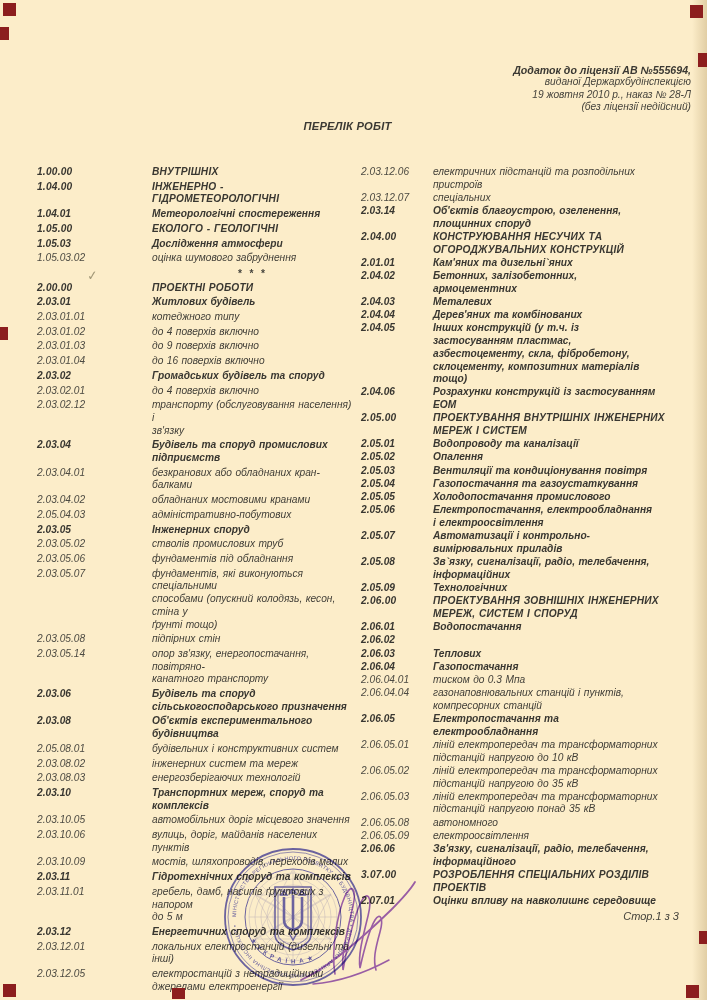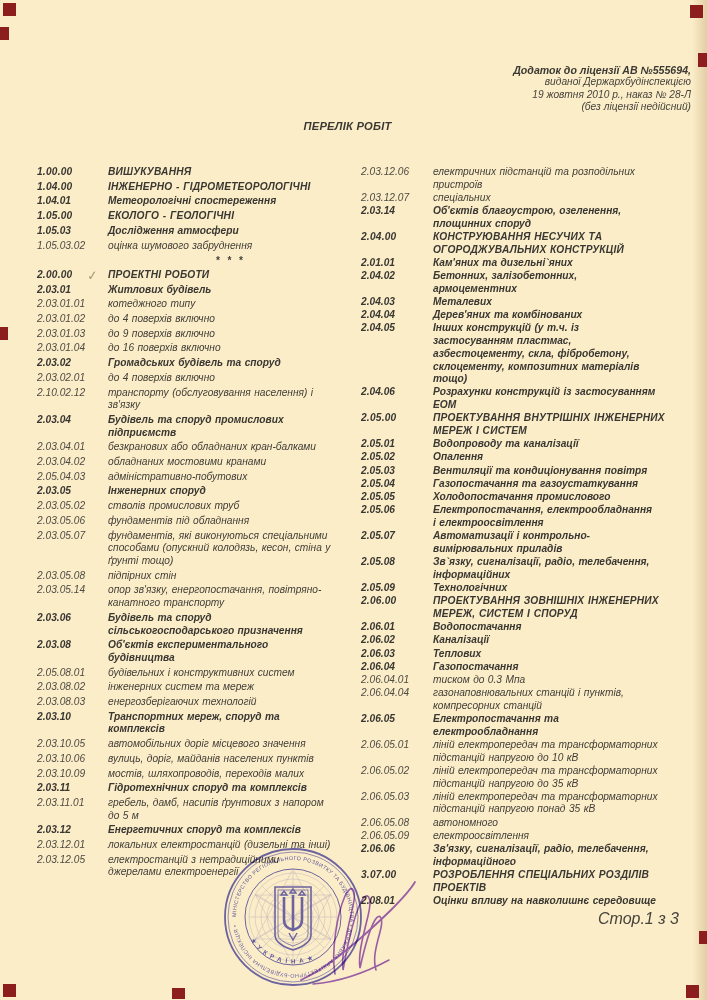--- a/index.html
+++ b/index.html
@@ -18,33 +18,33 @@
     font-size:10.2px;line-height:12.4px;color:#45433c;}
   .license-note .l1{font-weight:bold;font-size:10.6px;color:#3b3933;margin-left:22px;}
   
   .doc-title{position:absolute;top:120px;left:0;right:12px;text-align:center;
     font-weight:bold;font-size:11.2px;line-height:13.2px;letter-spacing:.2px;color:#3b3933;}
   
   .col{position:absolute;top:166px;font-size:10.2px;line-height:12.7px;}
   .col-left{left:37px;width:316px;}
   .col-right{left:361px;width:335px;}
   .row{display:flex;align-items:flex-start;}
-  .col-left  .row{margin-bottom:2px;}
+  .col-left  .row{margin-bottom:2px;gap:44px;}
   .col-right .row{margin-bottom:0.5px;}
   .row .code{flex:0 0 71px;color:#4c4a42;}
   .col-right .row .code{flex:0 0 72px;}
   .row .text{flex:1;white-space:pre-line;word-spacing:.6px;}
   .row.h{font-weight:bold;color:#393731;letter-spacing:.2px;}
   .row.h .code,.row.sub .code{color:#393731;font-weight:bold;}
   .row.sub{font-weight:bold;color:#393731;}
   .row.stars{margin-top:3px;margin-bottom:1px;font-style:normal;}
   .row.stars .text{text-align:center;letter-spacing:2px;font-weight:bold;color:#45433c;}
   .checkmark{position:absolute;left:87px;top:268px;font-style:normal;
     color:#a29878;font-size:13px;transform:rotate(-6deg);}
-  .page-footer{position:absolute;top:910px;right:28px;font-size:16px;color:#45433c;text-align:right;}
+  .page-footer{position:absolute;top:910px;right:28px;font-size:11px;color:#45433c;text-align:right;}
   
   .stamp{position:absolute;left:221px;top:845px;width:144px;height:144px;mix-blend-mode:multiply;}
   .signature{position:absolute;left:293px;top:852px;width:135px;height:140px;mix-blend-mode:multiply;}
   
   .edge-mark{position:absolute;background:var(--mark,#8c1e1e);}
   .m1{left:3px;top:3px;width:13px;height:13px;}
   .m2{left:0;top:27px;width:9px;height:13px;}
   .m3{left:690px;top:5px;width:13px;height:13px;}
   .m4{left:698px;top:53px;width:9px;height:14px;}
   .m5{left:0;top:327px;width:8px;height:13px;}
@@ -67,21 +67,21 @@
 
 <div class="doc-title">
   <div>ПЕРЕЛІК РОБІТ</div>
 </div>
 
 <span class="checkmark">✓</span>
 
 <div class="col col-left" id="col-left">
     <div class="row h">
       <span class="code">1.00.00</span>
-      <span class="text">ВИШУКУВАННЯ</span>
+      <span class="text">ВНУТРІШНІХ</span>
     </div>
     <div class="row h">
       <span class="code">1.04.00</span>
       <span class="text">ІНЖЕНЕРНО - ГІДРОМЕТЕОРОЛОГІЧНІ</span>
     </div>
     <div class="row sub">
       <span class="code">1.04.01</span>
       <span class="text">Метеорологічні спостереження</span>
     </div>
     <div class="row h">
@@ -126,21 +126,21 @@
     </div>
     <div class="row sub">
       <span class="code">2.03.02</span>
       <span class="text">Громадських  будівель  та  споруд</span>
     </div>
     <div class="row leaf">
       <span class="code">2.03.02.01</span>
       <span class="text">до 4 поверхів включно</span>
     </div>
     <div class="row leaf">
-      <span class="code">2.10.02.12</span>
+      <span class="code">2.03.02.12</span>
       <span class="text">транспорту (обслуговування населення) і
 зв'язку</span>
     </div>
     <div class="row sub">
       <span class="code">2.03.04</span>
       <span class="text">Будівель та споруд промислових
 підприємств</span>
     </div>
     <div class="row leaf">
       <span class="code">2.03.04.01</span>
@@ -341,21 +341,20 @@
       <span class="code">2.06.00</span>
       <span class="text">ПРОЕКТУВАННЯ ЗОВНІШНІХ ІНЖЕНЕРНИХ
 МЕРЕЖ, СИСТЕМ І СПОРУД</span>
     </div>
     <div class="row sub">
       <span class="code">2.06.01</span>
       <span class="text">Водопостачання</span>
     </div>
     <div class="row sub">
       <span class="code">2.06.02</span>
-      <span class="text">Каналізації</span>
     </div>
     <div class="row sub">
       <span class="code">2.06.03</span>
       <span class="text">Теплових</span>
     </div>
     <div class="row sub">
       <span class="code">2.06.04</span>
       <span class="text">Газопостачання</span>
     </div>
     <div class="row leaf">
@@ -399,21 +398,21 @@
       <span class="code">2.06.06</span>
       <span class="text">Зв'язку, сигналізації, радіо, телебачення,
 інформаційного</span>
     </div>
     <div class="row h">
       <span class="code">3.07.00</span>
       <span class="text">РОЗРОБЛЕННЯ СПЕЦІАЛЬНИХ РОЗДІЛІВ
 ПРОЕКТІВ</span>
     </div>
     <div class="row sub">
-      <span class="code">2.08.01</span>
+      <span class="code">2.07.01</span>
       <span class="text">Оцінки впливу на навколишнє середовище</span>
     </div>
   </div>
 
 <div class="page-footer">Стор.1 з 3</div>
 
 <div class="stamp">
 <svg width="144" height="144" viewBox="0 0 144 144">
   <g stroke="#4c49bd" fill="none" opacity="0.82">
     <circle cx="72" cy="72" r="68" stroke-width="1.8"></circle>

